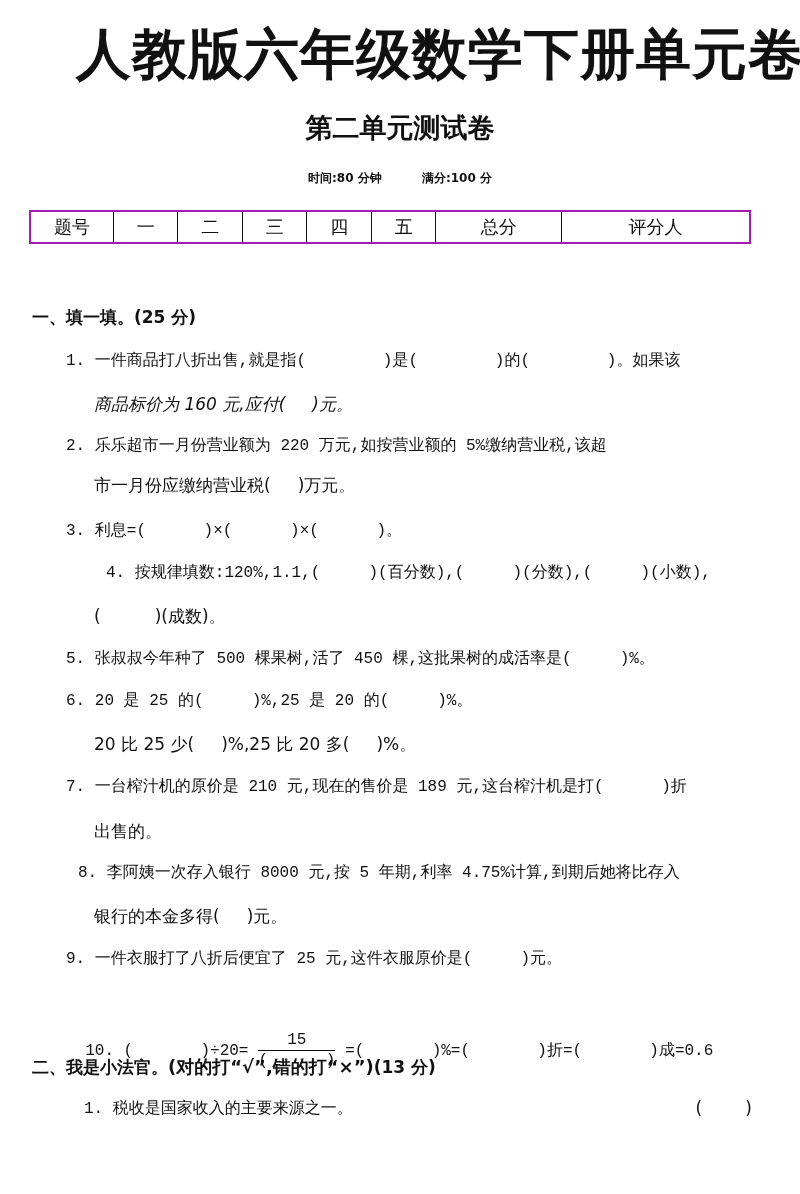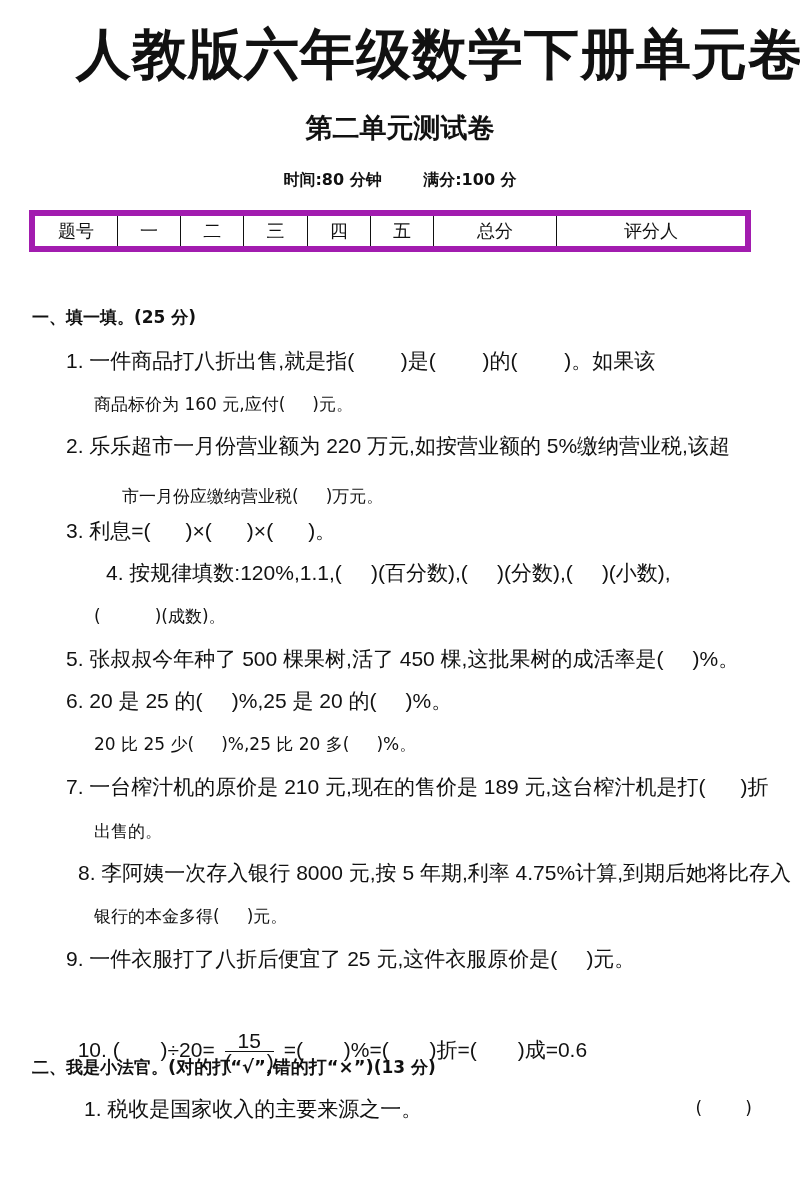--- a/index.html
+++ b/index.html
@@ -1,26 +1,26 @@
 <!DOCTYPE html>
 <html><head>
 <meta charset="utf-8">
 <style>
   html, body { margin:0; padding:0; background:#ffffff; }
   body { width:800px; height:1194px; position:relative; overflow:hidden; color:#111; font-family:"DejaVu Serif","Liberation Serif",serif; }
   .title { position:absolute; left:0; width:800px; top:18px; text-align:center; font-family:"DejaVu Sans","Liberation Sans",sans-serif; font-weight:bold; font-size:55px; letter-spacing:1px; line-height:72px;padding-left:40px; }
   .subtitle { position:absolute; left:0; width:800px; top:110px; text-align:center; font-family:"DejaVu Sans","Liberation Sans",sans-serif; font-weight:bold; font-size:27px; line-height:36px; }
-  .meta { position:absolute; top:170px; left:0; width:800px; text-align:center; font-weight:bold; font-size:16px; font-family:"DejaVu Sans","Liberation Sans",sans-serif; }
+  .meta { position:absolute; top:170px; left:0; width:800px; text-align:center; font-weight:bold; font-size:12px; font-family:"DejaVu Sans","Liberation Sans",sans-serif; }
   .meta span { margin:0 18px; }
-  table.score { position:absolute; left:29px; top:210px; width:722px; border-collapse:collapse; border:6px solid #a21caf; font-family:"DejaVu Sans","Liberation Sans",sans-serif; font-size:18px; }
+  table.score { position:absolute; left:29px; top:210px; width:722px; border-collapse:collapse; border:2px solid #a21caf; font-family:"DejaVu Sans","Liberation Sans",sans-serif; font-size:18px; }
   table.score td { border:1px solid #111; height:30px; text-align:center; padding:0; }
   table.score td.lbl { width:82px; }
   .section { position:absolute; left:32px; font-weight:bold; font-size:17px; font-family:"DejaVu Sans","Liberation Sans",sans-serif; }
   .section .note { font-weight:bold; font-size:18px; }
-  .q { position:absolute; left:66px; font-size:21px; line-height:22px; white-space:pre; font-family:Liberation Sans, sans-serif; }
+  .q { position:absolute; left:66px; font-size:16px; line-height:22px; white-space:pre; font-family:Liberation Mono, monospace; }
   .q2 { position:absolute; left:94px; font-size:17px; line-height:22px; white-space:pre; font-family:"DejaVu Sans","Liberation Sans",sans-serif; }
   .frac { display:inline-block; vertical-align:middle; text-align:center; margin:0 10px; }
   .frac .num { display:block; border-bottom:1.5px solid #111; padding:0 8px; line-height:20px; }
   .frac .den { display:block; line-height:20px; }
   .judge { position:absolute; right:48px; font-size:17px; white-space:pre; font-family:"DejaVu Sans","Liberation Sans",sans-serif; }
 </style>
 </head>
 <body>
 
 <div class="title">人教版六年级数学下册单元卷</div>
@@ -41,24 +41,24 @@
     <td>五</td>
     <td>总分</td>
     <td>评分人</td>
   </tr>
 </tbody>
   </table>
 
 <div class="section" style="top:306px;">一、填一填。(25 分)</div>
 
 <div class="q" style="top:350px;">1. 一件商品打八折出售,就是指(        )是(        )的(        )。如果该</div>
-<div class="q2" style="top:393px;">商品标价为 160 元,应付(     )元。</div>
+<div class="q2" style="top:393px;font-style:italic;">商品标价为 160 元,应付(     )元。</div>
 
 <div class="q" style="top:435px;">2. 乐乐超市一月份营业额为 220 万元,如按营业额的 5%缴纳营业税,该超</div>
-<div class="q2" style="top:485px;margin-left:28px;">市一月份应缴纳营业税(     )万元。</div>
+<div class="q2" style="top:474px;">市一月份应缴纳营业税(     )万元。</div>
 
 <div class="q" style="top:520px;">3. 利息=(      )×(      )×(      )。</div>
 
 <div class="q" style="top:562px;margin-left:40px;">4. 按规律填数:120%,1.1,(     )(百分数),(     )(分数),(     )(小数),</div>
 <div class="q2" style="top:605px;">(          )(成数)。</div>
 
 <div class="q" style="top:648px;">5. 张叔叔今年种了 500 棵果树,活了 450 棵,这批果树的成活率是(     )%。</div>
 
 <div class="q" style="top:690px;">6. 20 是 25 的(     )%,25 是 20 的(     )%。</div>
 <div class="q2" style="top:733px;">20 比 25 少(     )%,25 比 20 多(     )%。</div>

